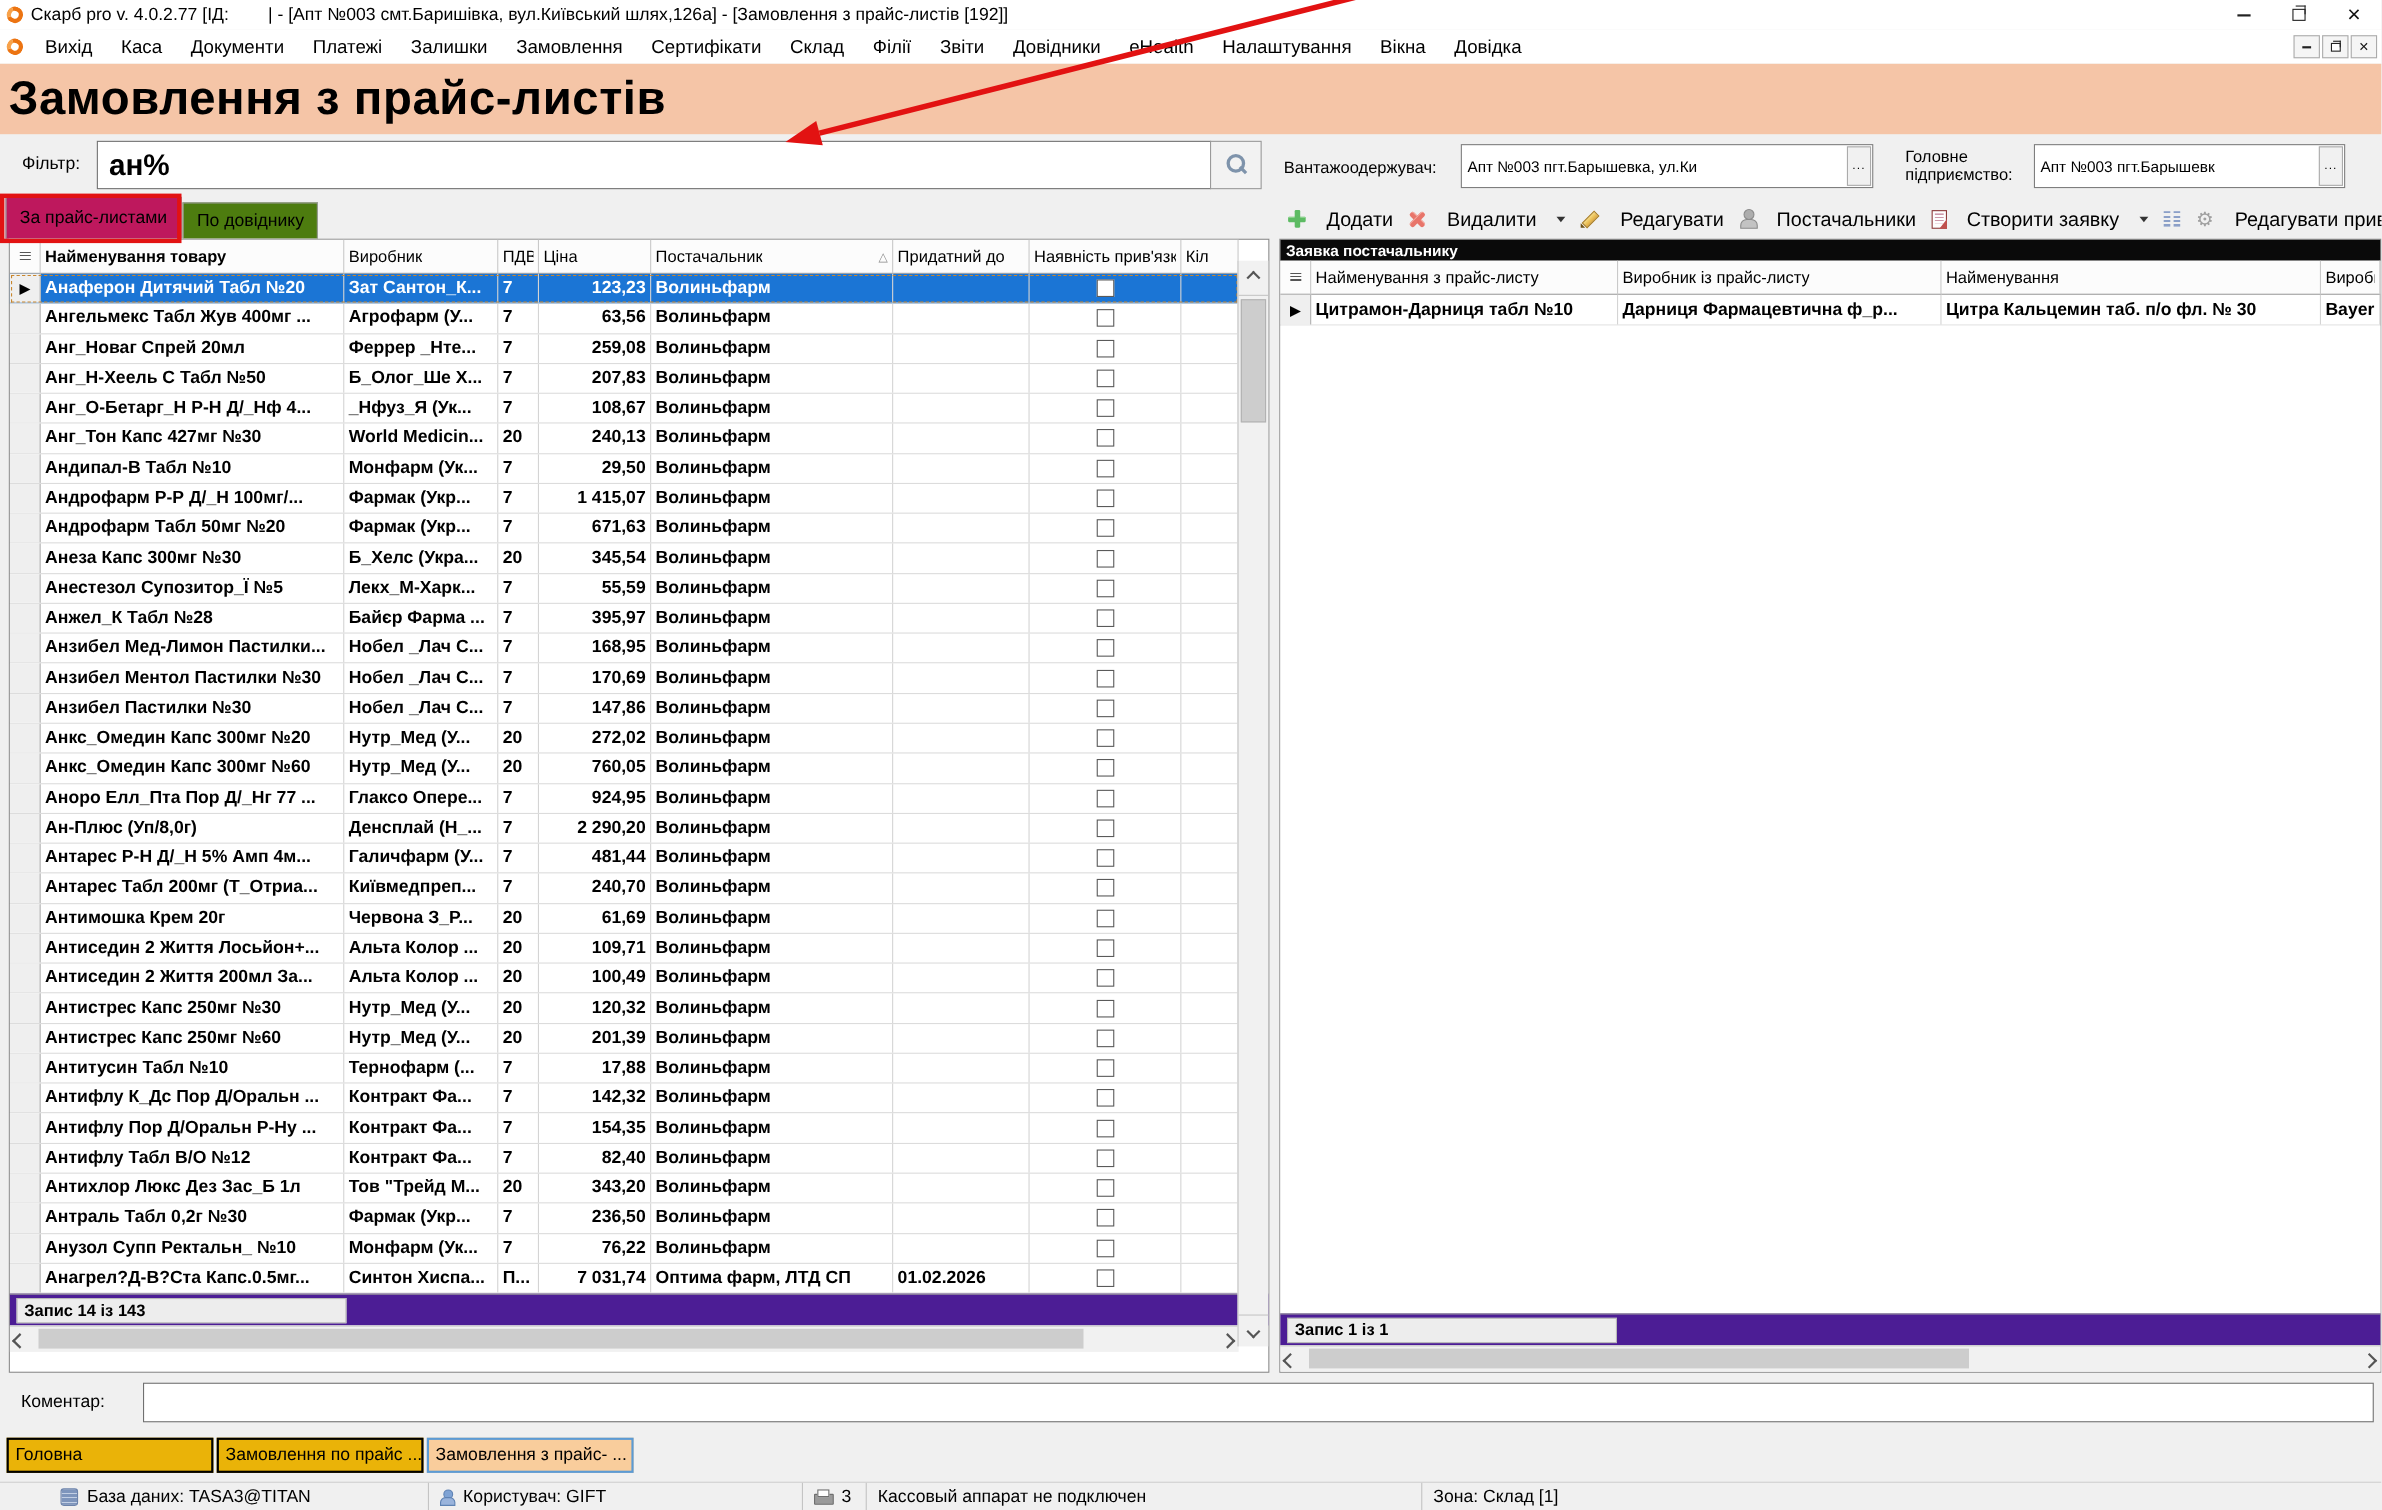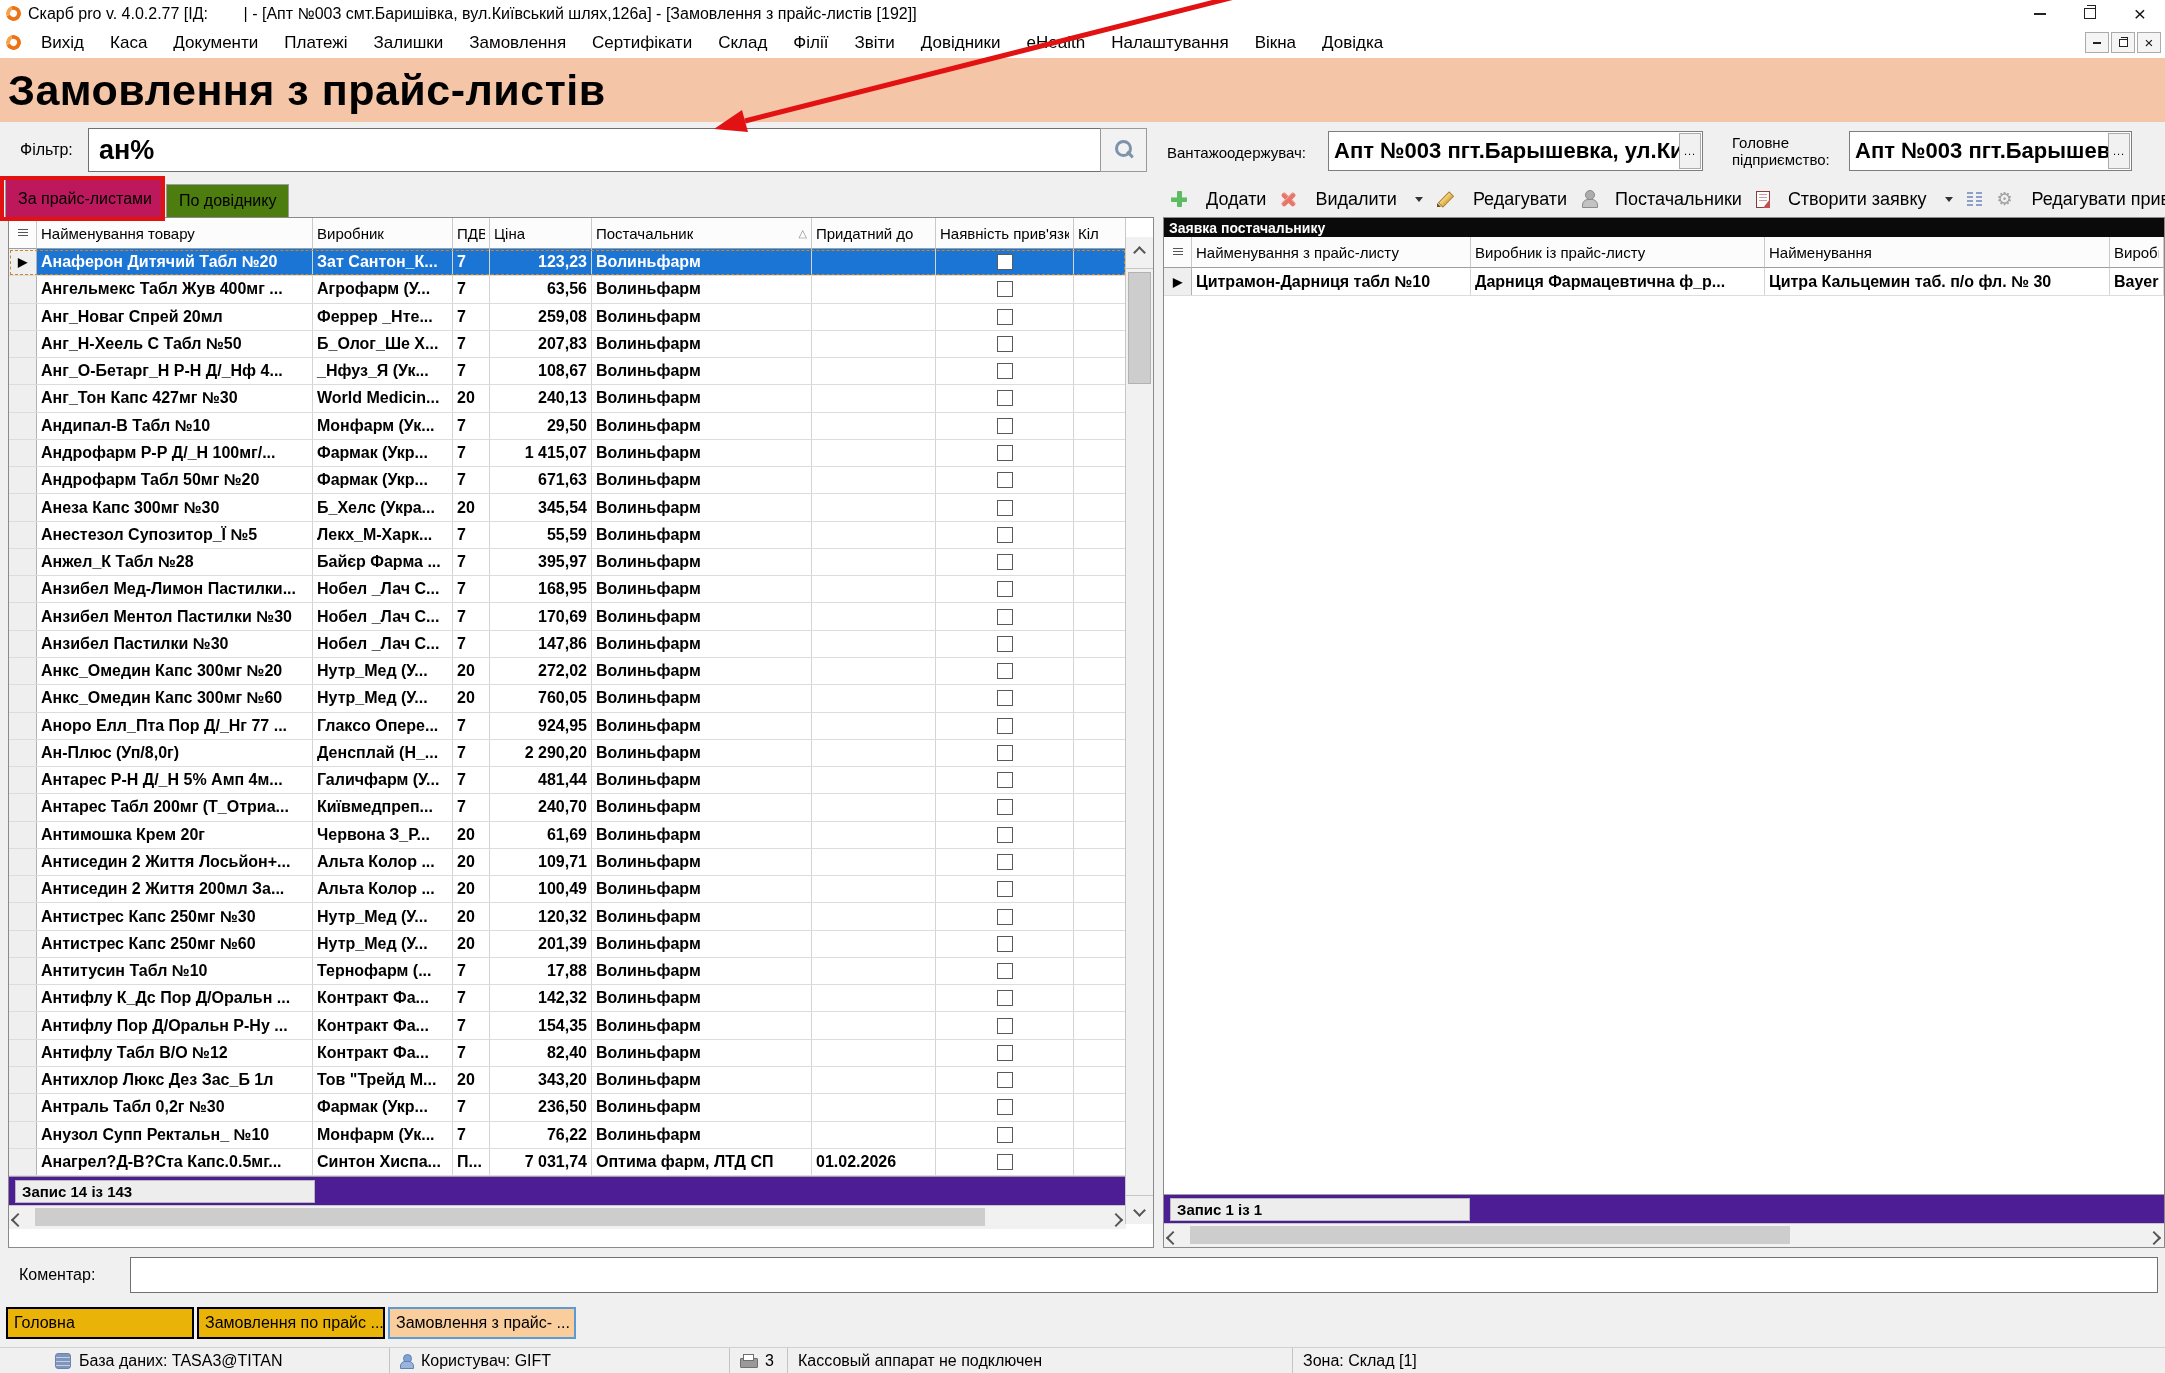--- a/index.html
+++ b/index.html
@@ -41,21 +41,21 @@
   .filter-input{width:100%;height:100%;box-sizing:border-box;border:1px solid #707070;background:#fff;font-family:"Liberation Sans",sans-serif;font-size:27px;font-weight:bold;padding:0 10px;outline:none;}
   .search-btn{left:1100px;top:128px;width:47px;height:44px;border:1px solid #9A9A9A;background:#F2F2F2;display:flex;align-items:center;justify-content:center;box-sizing:border-box;}
   .icon-search{position:relative;width:22px;height:22px;}
   .icon-search::before{content:"";position:absolute;left:2px;top:1px;width:11px;height:11px;border:3px solid #7E93AB;border-radius:50%;}
   .icon-search::after{content:"";position:absolute;left:13px;top:14px;width:8px;height:3px;background:#7E93AB;transform:rotate(45deg);}
 
   .consignee-label{left:1167px;top:144px;font-size:15px;}
   .field-box{top:131px;height:40px;border:1px solid #7E7E7E;background:#fff;display:flex;align-items:center;box-sizing:border-box;}
   .fb1{left:1328px;width:375px;}
   .fb2{left:1849px;width:283px;}
-  .field-value{font-size:22px;padding-left:5px;white-space:nowrap;overflow:hidden;flex:1;font-weight:bold;}
+  .field-value{font-size:14px;padding-left:5px;white-space:nowrap;overflow:hidden;flex:1;}
   .more-btn{width:20px;height:34px;margin-right:1px;border:1px solid #ABABAB;background:#F1F1F1;font-size:11px;display:flex;align-items:center;justify-content:center;flex:none;letter-spacing:1px;}
   .main-label{left:1732px;top:134px;font-size:15px;line-height:17px;}
 
   
   .tabs{left:5px;top:180px;height:37px;display:flex;align-items:flex-end;}
   .tab{height:32px;background:#4d7c0f;border:1px solid #9C9C9C;border-bottom:none;padding:0 12px;font-size:16px;display:flex;align-items:center;margin-right:1px;}
   .tab.active{height:37px;background:#be185d;}
 
   
   .panel{box-sizing:border-box;border:1px solid #8A8A8A;background:#FFFFFF;display:flex;flex-direction:column;}
@@ -73,21 +73,21 @@
   .gbody{display:flex;flex-direction:column;height:927px;flex:none;}
   .grow{flex:1 1 0;display:flex;border-bottom:1px solid #DCDCDC;min-height:0;}
   .gc{box-sizing:border-box;border-right:1px solid #D4D4D4;overflow:hidden;white-space:nowrap;font-weight:bold;font-size:16px;display:flex;align-items:center;padding:0 4px;}
   .ind{background:#EFEFEF;border-right:1px solid #B2B2B2;justify-content:center;padding:0;}
   .num{justify-content:flex-end;}
   .cbc{justify-content:center;}
   .cb{width:16px;height:16px;border:1px solid #5A5A5A;background:#fff;box-sizing:border-box;}
   .grow.sel{background:#1B75D5;color:#fff;outline:1px dashed #C8862E;outline-offset:-2px;}
   .grow.sel .ind{background:#EFEFEF;color:#000;}
   .rowptr{font-size:12px;}
-  .lc0{width:28px;flex:none;}.lc1{width:276px;flex:none;}.lc2{width:140px;flex:none;}
+  .lc0{width:28px;flex:none;}.lc1{width:276px;flex:none;font-weight:bold;}.lc2{width:140px;flex:none;}
   .lc3{width:37px;flex:none;}.lc4{width:102px;flex:none;}.lc5{width:220px;flex:none;}
   .lc6{width:124px;flex:none;}.lc7{width:138px;flex:none;}.lc8{flex:1;}
   .rc0{width:28px;flex:none;}.rc1{width:279px;flex:none;}.rc2{width:294px;flex:none;}
   .rc3{width:345px;flex:none;}.rc4{flex:1;}
   .rgbody{flex:1;display:flex;flex-direction:column;}
   .rgrow{height:27px;flex:none;display:flex;border-bottom:1px solid #DCDCDC;}
   .rg-empty{flex:1;background:#fff;}
 
   .rec-row{height:28px;background:#4c1d95;border-top:1px solid #9E9E9E;display:flex;align-items:center;flex:none;}
   .rec-cell{margin-left:6px;width:300px;height:23px;background:#EDEDED;border:1px solid #B9B9B9;font-weight:bold;font-size:15px;display:flex;align-items:center;padding:0 6px;box-sizing:border-box;}

